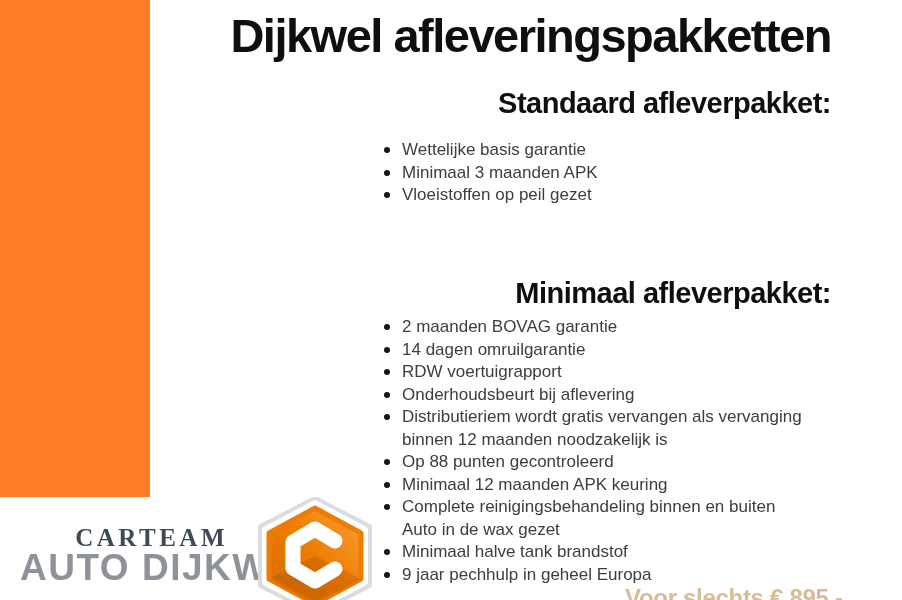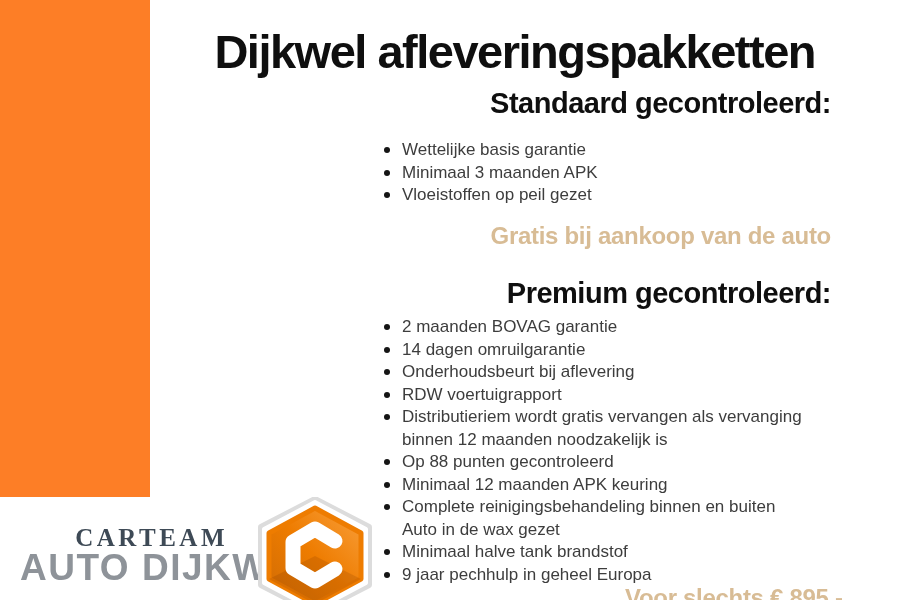--- a/index.html
+++ b/index.html
@@ -13,21 +13,21 @@
   .stage { position: absolute; inset: 0; width: 902px; height: 600px; overflow: hidden; }
 
   .orange-bar {
     position: absolute; left: 0; top: 0;
     width: 150px; height: 497px;
     background: #fd7e26;
   }
 
   .page-title {
     position: absolute; top: 10px; right: 71px;
-    margin: 16px;
+    margin: 0;
     font-size: 47px; line-height: 52px;
     font-weight: 800; letter-spacing: -1.5px;
     color: #0f0f0f;
     white-space: nowrap;
   }
 
   .sec-heading {
     position: absolute; right: 71px;
     margin: 0;
     font-size: 29px; line-height: 32px;
@@ -79,37 +79,36 @@
 </style>
 </head>
 <body>
 
 <div class="stage">
 
   <div class="orange-bar"></div>
 
   <h1 class="page-title">Dijkwel afleveringspakketten</h1>
 
-  <h2 class="sec-heading standard-heading">Standaard gecontroleerd:</h2>
+  <h2 class="sec-heading standard-heading">Standaard afleverpakket:</h2>
 
   <ul class="blist standard-list">
     <li>Wettelijke basis garantie</li>
     <li>Minimaal 3 maanden APK</li>
     <li>Vloeistoffen op peil gezet</li>
   </ul>
 
-  <div class="tan-note gratis-note">Gratis bij aankoop van de auto</div>
 
-  <h2 class="sec-heading premium-heading">Premium gecontroleerd:</h2>
+  <h2 class="sec-heading premium-heading">Minimaal afleverpakket:</h2>
 
   <ul class="blist premium-list">
     <li>2 maanden BOVAG garantie</li>
     <li>14 dagen omruilgarantie</li>
+    <li>RDW voertuigrapport</li>
     <li>Onderhoudsbeurt bij aflevering</li>
-    <li>RDW voertuigrapport</li>
     <li>
       <span>Distributieriem wordt gratis vervangen als vervanging</span>
       <div class="cont">binnen 12 maanden noodzakelijk is</div>
     </li>
     <li>Op 88 punten gecontroleerd</li>
     <li>Minimaal 12 maanden APK keuring</li>
     <li>
       <span>Complete reinigingsbehandeling binnen en buiten</span>
       <div class="cont">Auto in de wax gezet</div>
     </li>

